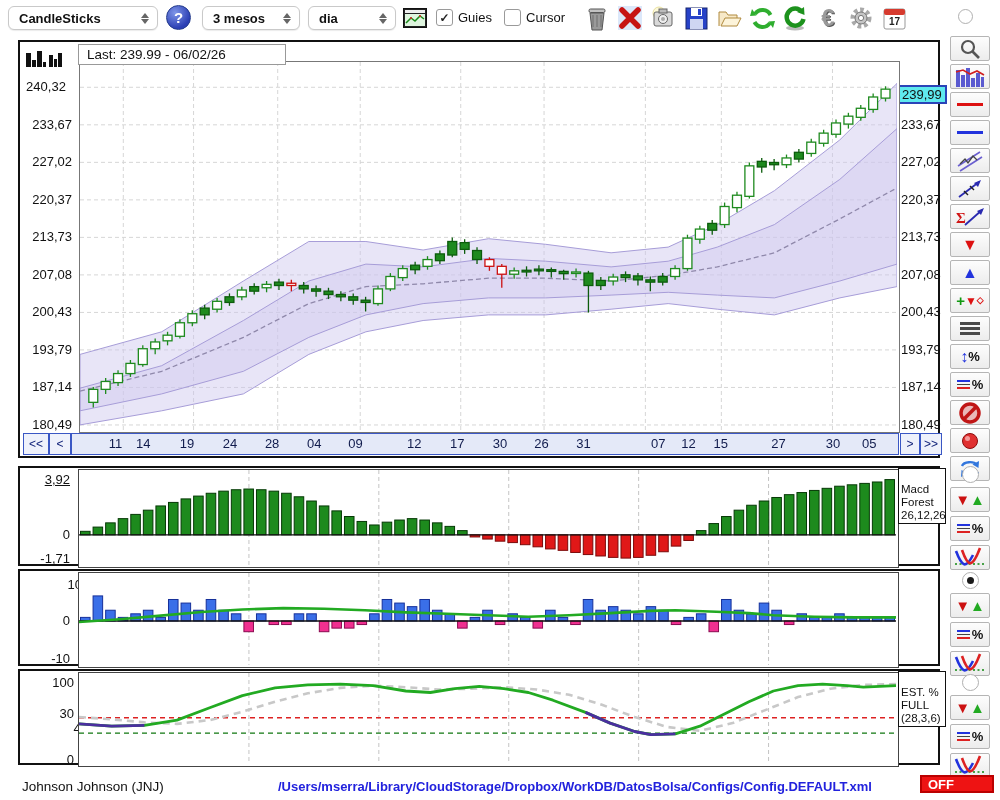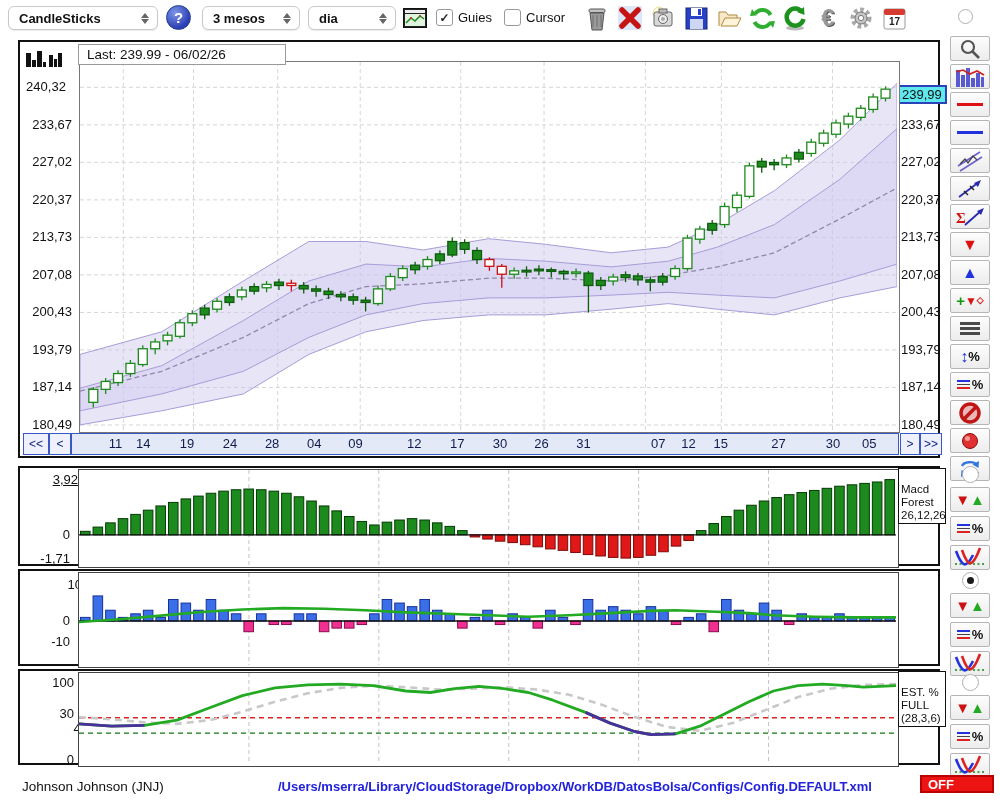--- a/index.html
+++ b/index.html
@@ -417,21 +417,21 @@
       <span>&gt;</span>
     </div>
   <div class="xbtn" style="left:900px;top:391px;width:20px">
       <span>&gt;&gt;</span>
     </div>
 </div>
 
 <div class="abs panel" style="left:18px;top:466px;width:922px;height:100px">
   <div class="graytitle" style="left:66px;top:5px">Histgrama MACD</div>
   <div class="abs" id="macd-yl" style="left:0;top:2px;width:54px;height:95px">
-      <div class="ylab" style="top: 1.58457px; left: 8px; width: 50px; text-decoration: underline;">3,92</div>
+      <div class="ylab" style="top: 1.58457px; left: 0px; width: 50px; text-decoration: underline;">3,92</div>
       <div class="ylab" style="top: 56.8368px; left: 0px; width: 50px;">0</div>
       <div class="ylab" style="top: 80.9392px; left: 0px; width: 50px;">-1,71</div>
     </div>
   <div class="plot2" style="left:58px;top:1px;width:819px;height:97px"></div>
   <svg class="abs" id="macd-svg" style="left:59px;top:2px" width="817" height="95" viewBox="0 0 817 95">
       <line x1="169.93599999999998" y1="0" x2="169.93599999999998" y2="95" stroke="#c4c4c4" stroke-dasharray="4 3"></line>
       <line x1="299.839" y1="0" x2="299.839" y2="95" stroke="#c4c4c4" stroke-dasharray="4 3"></line>
       <line x1="429.742" y1="0" x2="429.742" y2="95" stroke="#c4c4c4" stroke-dasharray="4 3"></line>
       <line x1="559.6450000000001" y1="0" x2="559.6450000000001" y2="95" stroke="#c4c4c4" stroke-dasharray="4 3"></line>
       <line x1="689.548" y1="0" x2="689.548" y2="95" stroke="#c4c4c4" stroke-dasharray="4 3"></line>
@@ -507,21 +507,21 @@
 Forest
 26,12,26</span>
   </div>
 </div>
 
 <div class="abs panel" style="left:18px;top:569px;width:922px;height:97px">
   <div class="graytitle" style="left:66px;top:5px">Indice Calidad Vela</div>
   <div class="abs" id="icv-yl" style="left:0;top:2px;width:54px;height:92px">
       <div class="ylab" style="top: 4.17121px; left: 12px; width: 50px; text-align: right;">10</div>
       <div class="ylab" style="top: 39.9689px; left: 0px; width: 50px;">0</div>
-      <div class="ylab" style="top: 61px; left: 0px; width: 50px;">-10</div>
+      <div class="ylab" style="top: 78px; left: 0px; width: 50px;">-10</div>
     </div>
   <div class="plot2" style="left:58px;top:1px;width:819px;height:94px"></div>
   <svg class="abs" id="icv-svg" style="left:59px;top:2px" width="817" height="92" viewBox="0 0 817 92">
       <line x1="169.93599999999998" y1="0" x2="169.93599999999998" y2="92" stroke="#c4c4c4" stroke-dasharray="4 3"></line>
       <line x1="299.839" y1="0" x2="299.839" y2="92" stroke="#c4c4c4" stroke-dasharray="4 3"></line>
       <line x1="429.742" y1="0" x2="429.742" y2="92" stroke="#c4c4c4" stroke-dasharray="4 3"></line>
       <line x1="559.6450000000001" y1="0" x2="559.6450000000001" y2="92" stroke="#c4c4c4" stroke-dasharray="4 3"></line>
       <line x1="689.548" y1="0" x2="689.548" y2="92" stroke="#c4c4c4" stroke-dasharray="4 3"></line>
       <rect x="1.5083076923076921" y="44.38910505836576" width="9.552615384615384" height="3.579766536964975" fill="#3a6fe8" stroke="#16309a" stroke-width="1"></rect>
       <rect x="14.077538461538461" y="22.910505836575872" width="9.552615384615384" height="25.05836575875486" fill="#3a6fe8" stroke="#16309a" stroke-width="1"></rect>

